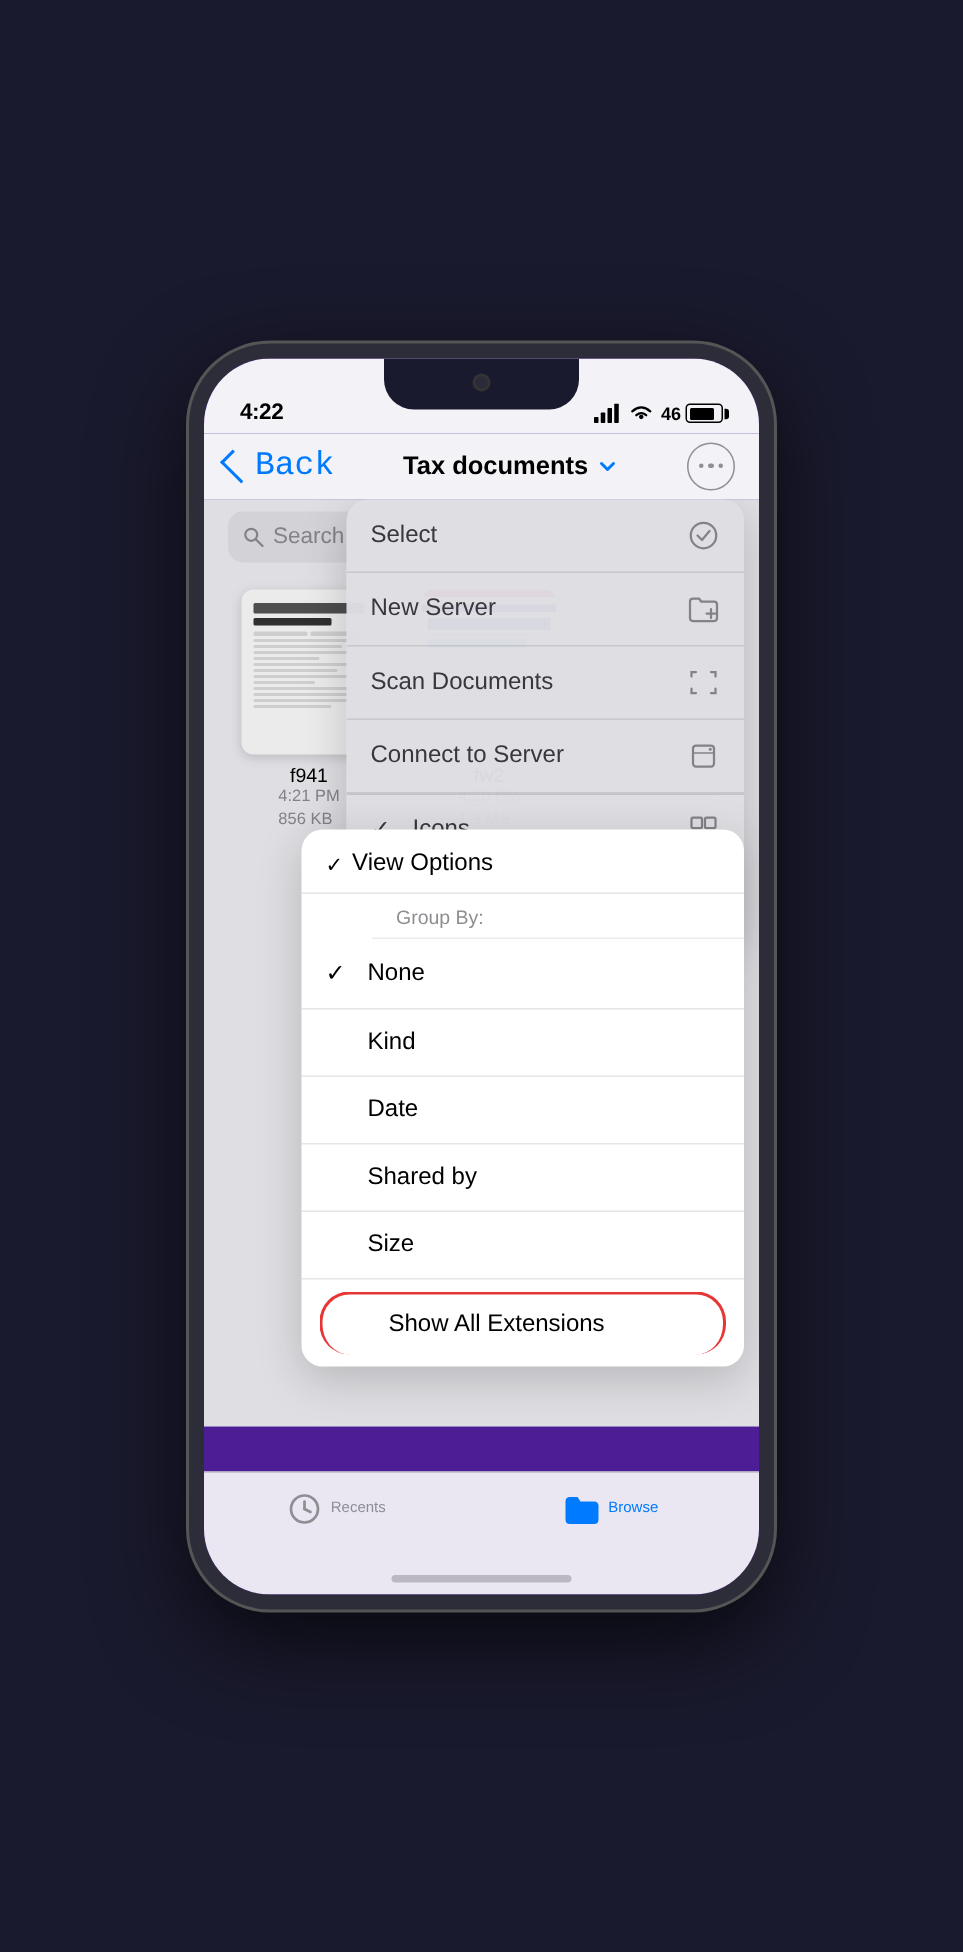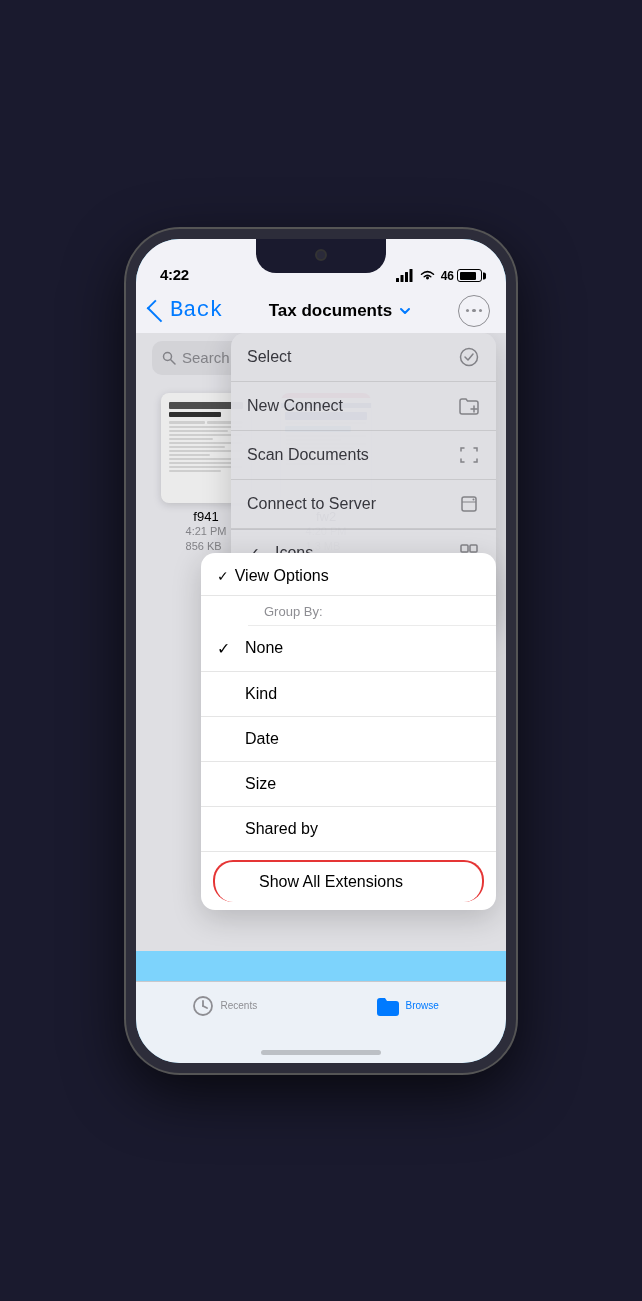--- a/index.html
+++ b/index.html
@@ -11,21 +11,21 @@
       background: #1a1a2e;
       display: flex;
       justify-content: center;
       align-items: center;
       font-family: -apple-system, 'SF Pro Text', 'Helvetica Neue', Arial, sans-serif;
     }
 
     .phone-frame {
       width: 390px;
       height: 844px;
-      background: #7dd3fc;
+      background: #4c1d95;
       border-radius: 54px;
       border: 10px solid #2d2d3a;
       position: relative;
       overflow: hidden;
       box-shadow: 0 0 0 2px #555, 0 20px 60px rgba(0,0,0,0.7);
     }
 
     
     .notch {
       position: absolute;
@@ -562,21 +562,21 @@
         <span class="dropdown-item-label">Select</span>
         <div class="item-icon">
           <svg width="20" height="20" viewBox="0 0 20 20" fill="none">
             <circle cx="10" cy="10" r="8.5" stroke="#8e8e93" stroke-width="1.5"></circle>
             <path d="M6 10 L9 13 L14 7" stroke="#8e8e93" stroke-width="1.5" stroke-linecap="round" stroke-linejoin="round"></path>
           </svg>
         </div>
       </div>
 
       <div class="dropdown-item">
-        <span class="dropdown-item-label">New Connect</span>
+        <span class="dropdown-item-label">New Server</span>
         <div class="item-icon">
           <svg width="22" height="20" viewBox="0 0 22 20" fill="none">
             <path d="M2 5 Q2 3 4 3 L8 3 L9.5 5 L18 5 Q20 5 20 7 L20 16 Q20 18 18 18 L4 18 Q2 18 2 16 Z" stroke="#8e8e93" stroke-width="1.5" fill="none"></path>
             <line x1="16" y1="10" x2="16" y2="16" stroke="#8e8e93" stroke-width="1.5" stroke-linecap="round"></line>
             <line x1="13" y1="13" x2="19" y2="13" stroke="#8e8e93" stroke-width="1.5" stroke-linecap="round"></line>
           </svg>
         </div>
       </div>
 
       <div class="dropdown-item">
@@ -655,26 +655,26 @@
         <span class="vo-item-label">Kind</span>
       </div>
 
       <div class="vo-item">
         <span style="width:20px;"></span>
         <span class="vo-item-label">Date</span>
       </div>
 
       <div class="vo-item">
         <span style="width:20px;"></span>
-        <span class="vo-item-label">Size</span>
+        <span class="vo-item-label">Shared by</span>
       </div>
 
       <div class="vo-item">
         <span style="width:20px;"></span>
-        <span class="vo-item-label">Shared by</span>
+        <span class="vo-item-label">Size</span>
       </div>
 
       <div class="show-all-extensions vo-item" style="border-bottom:none;">
         <span style="width:20px;"></span>
         <span class="vo-item-label">Show All Extensions</span>
       </div>
 
     </div>
 
   </div>

